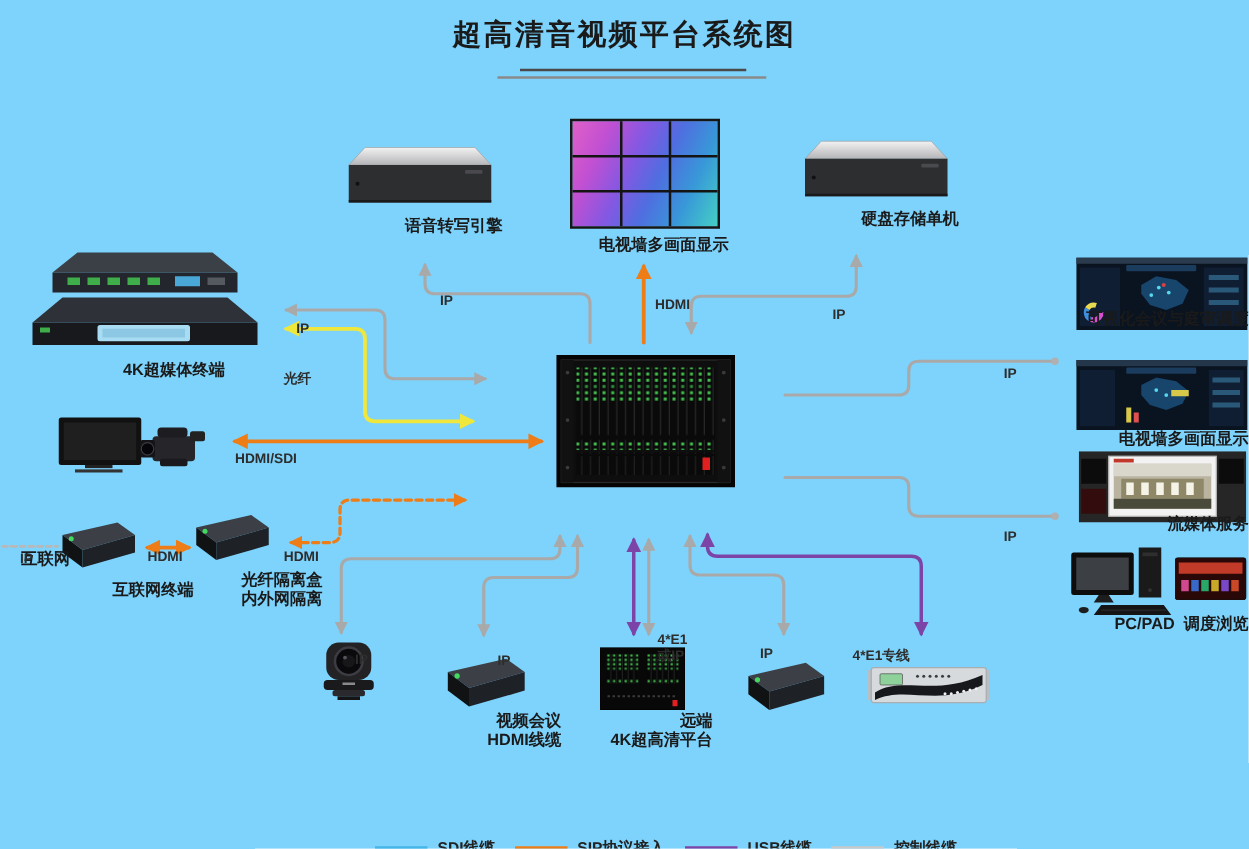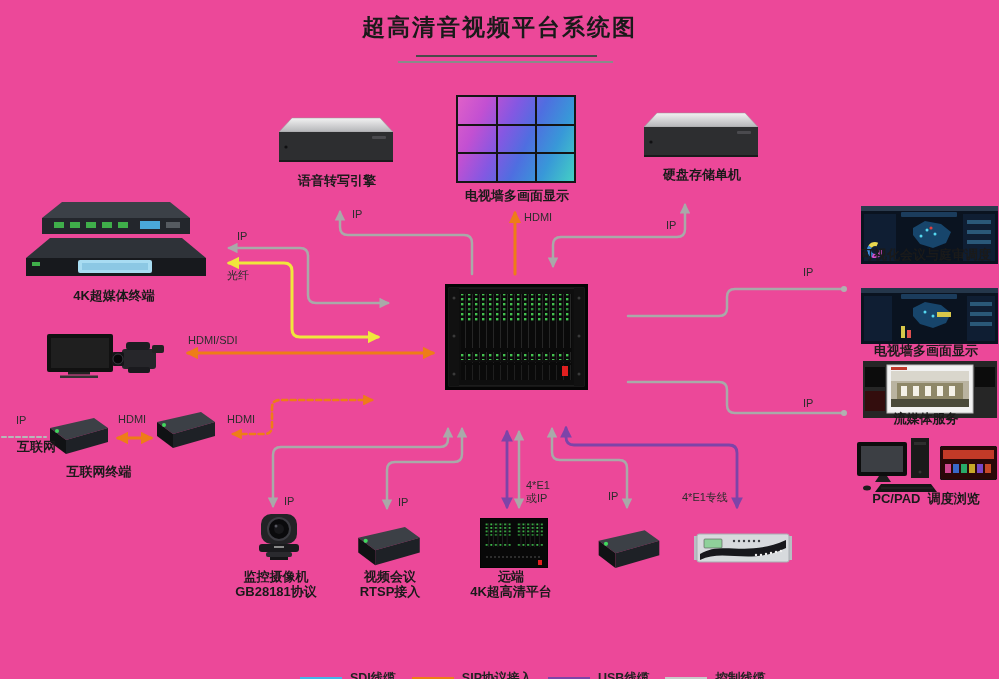--- a/index.html
+++ b/index.html
@@ -1,23 +1,23 @@
 <!DOCTYPE html>
 <html><head>
 <meta charset="utf-8">
 <style>
   html,body{margin:0;padding:0;background:#fff;}
-  .canvas{position:relative;width:999px;height:679px;background:#ec4899;overflow:hidden;
+  .canvas{position:relative;width:999px;height:679px;background:#7dd3fc;overflow:hidden;
           font-family:"Liberation Sans","DejaVu Sans",sans-serif;color:#1a1a1a;}
   .abs{position:absolute;}
   .title{left:0;right:0;top:12px;text-align:center;font-size:23px;font-weight:bold;letter-spacing:2px;z-index:3;}
   .uline{height:2px;z-index:3;}
   .node{z-index:2;}
-  .nlabel{z-index:3;font-size:13px;font-weight:bold;text-align:center;line-height:15px;}
-  .elabel{z-index:3;font-size:11px;font-weight:normal;color:#2d2d2d;}
+  .nlabel{z-index:3;font-size:13px;font-weight:bold;text-align:right;line-height:15px;}
+  .elabel{z-index:3;font-size:11px;font-weight:bold;color:#2d2d2d;margin-top:27px;}
   .pre{white-space:pre;}
   #wires{position:absolute;left:0;top:0;z-index:1;}
   
   .tvwall{left:456px;top:95px;width:120px;height:88px;box-sizing:border-box;border:2px solid #161616;
     background:linear-gradient(115deg,#e060c8 0%,#c250d2 20%,#8458e2 40%,#4f6ee0 58%,#3898d8 78%,#44d0c4 100%);}
   .tvwall .vl,.tvwall .hl{position:absolute;background:#141414;}
   .tvwall .vl{width:2px;top:0;bottom:0;}
   .tvwall .hl{height:2px;left:0;right:0;}
   
   .lrow{display:flex;align-items:center;z-index:3;margin-top:33px;}
@@ -337,27 +337,27 @@
         <rect x="45" y="18" width="6" height="9" fill="#c84828"></rect>
       </g>
   </svg>
 
   <div class="abs nlabel" style="left:272px;top:173px;width:130px">语音转写引擎</div>
   <div class="abs nlabel" style="left:451px;top:188px;width:132px">电视墙多画面显示</div>
   <div class="abs nlabel" style="left:637px;top:167px;width:130px">硬盘存储单机</div>
   <div class="abs nlabel" style="left:48px;top:288px;width:132px">4K超媒体终端</div>
   <div class="abs nlabel" style="left:0;top:439px;width:56px;text-align:right">互联网</div>
   <div class="abs nlabel" style="left:43px;top:464px;width:112px">互联网终端</div>
-  <div class="abs nlabel" style="left:217px;top:569px;width:118px">
-    <div>监控摄像机</div>
-    <div>GB28181协议</div>
+  <div class="abs nlabel" style="left:146px;top:456px;width:112px">
+    <div>光纤隔离盒</div>
+    <div>内外网隔离</div>
   </div>
   <div class="abs nlabel" style="left:331px;top:569px;width:118px">
     <div>视频会议</div>
-    <div>RTSP接入</div>
+    <div>HDMI线缆</div>
   </div>
   <div class="abs nlabel" style="left:452px;top:569px;width:118px">
     <div>远端</div>
     <div>4K超高清平台</div>
   </div>
   <div class="abs nlabel" style="left:853px;top:247px;width:146px">可视化会议与庭审调度</div>
   <div class="abs nlabel" style="left:853px;top:343px;width:146px">电视墙多画面显示</div>
   <div class="abs nlabel" style="left:853px;top:411px;width:146px">流媒体服务</div>
   <div class="abs nlabel pre" style="left:853px;top:491px;width:146px">PC/PAD  调度浏览</div>
 

